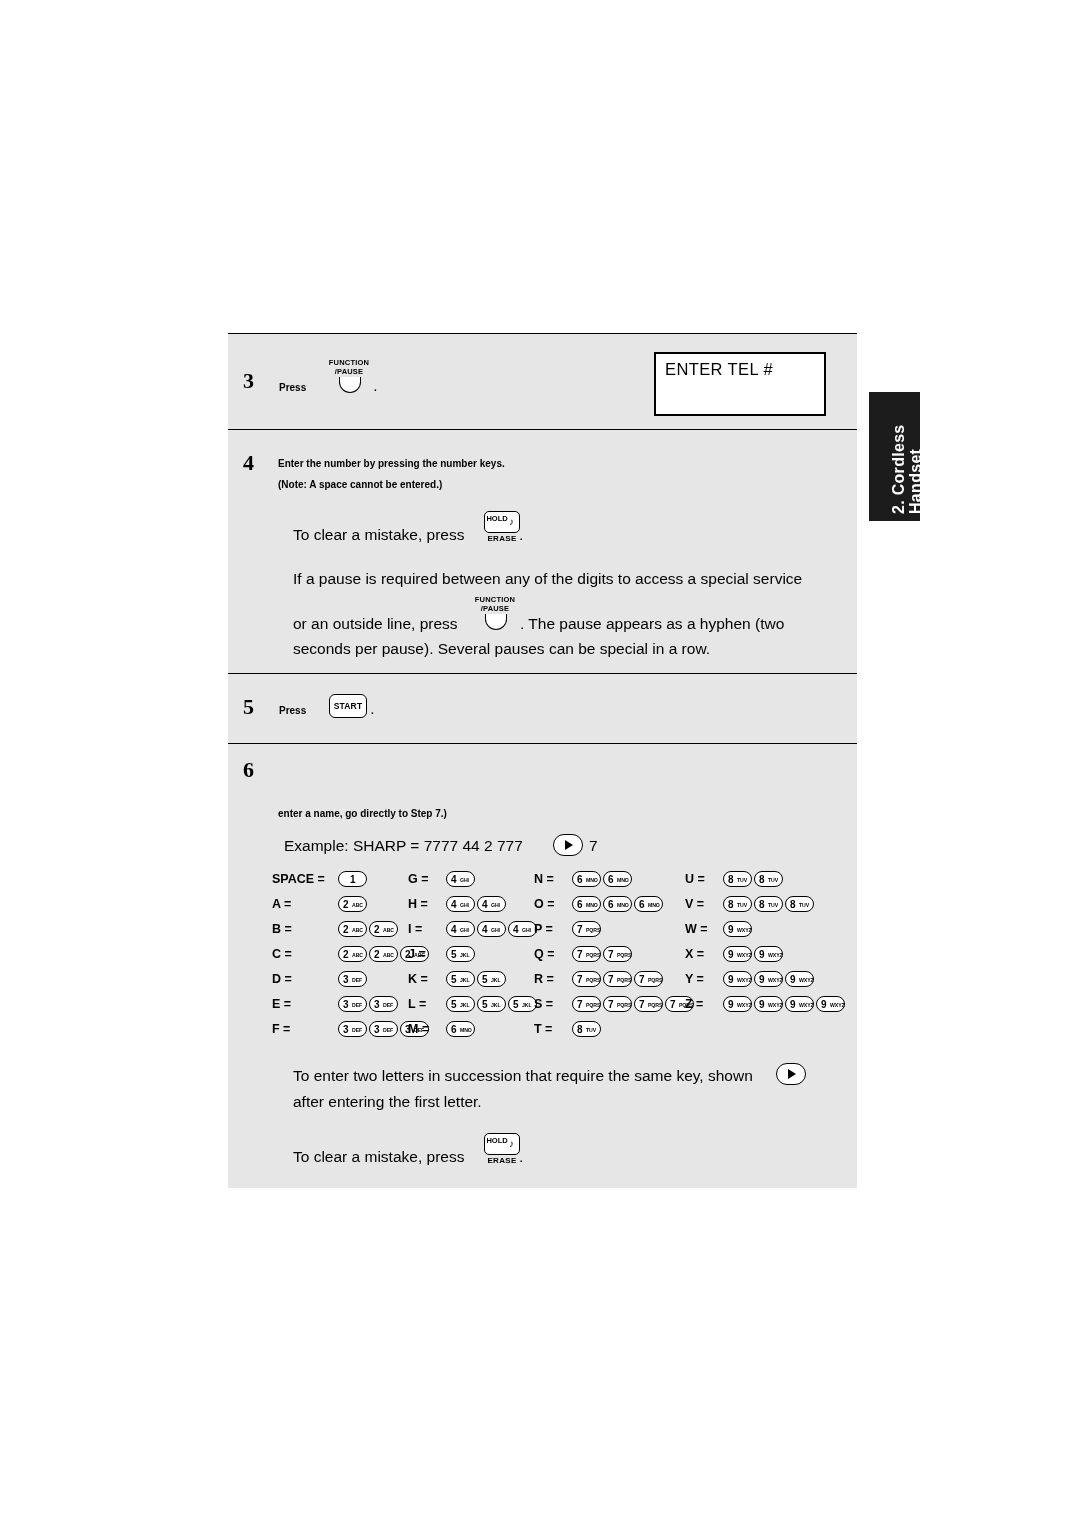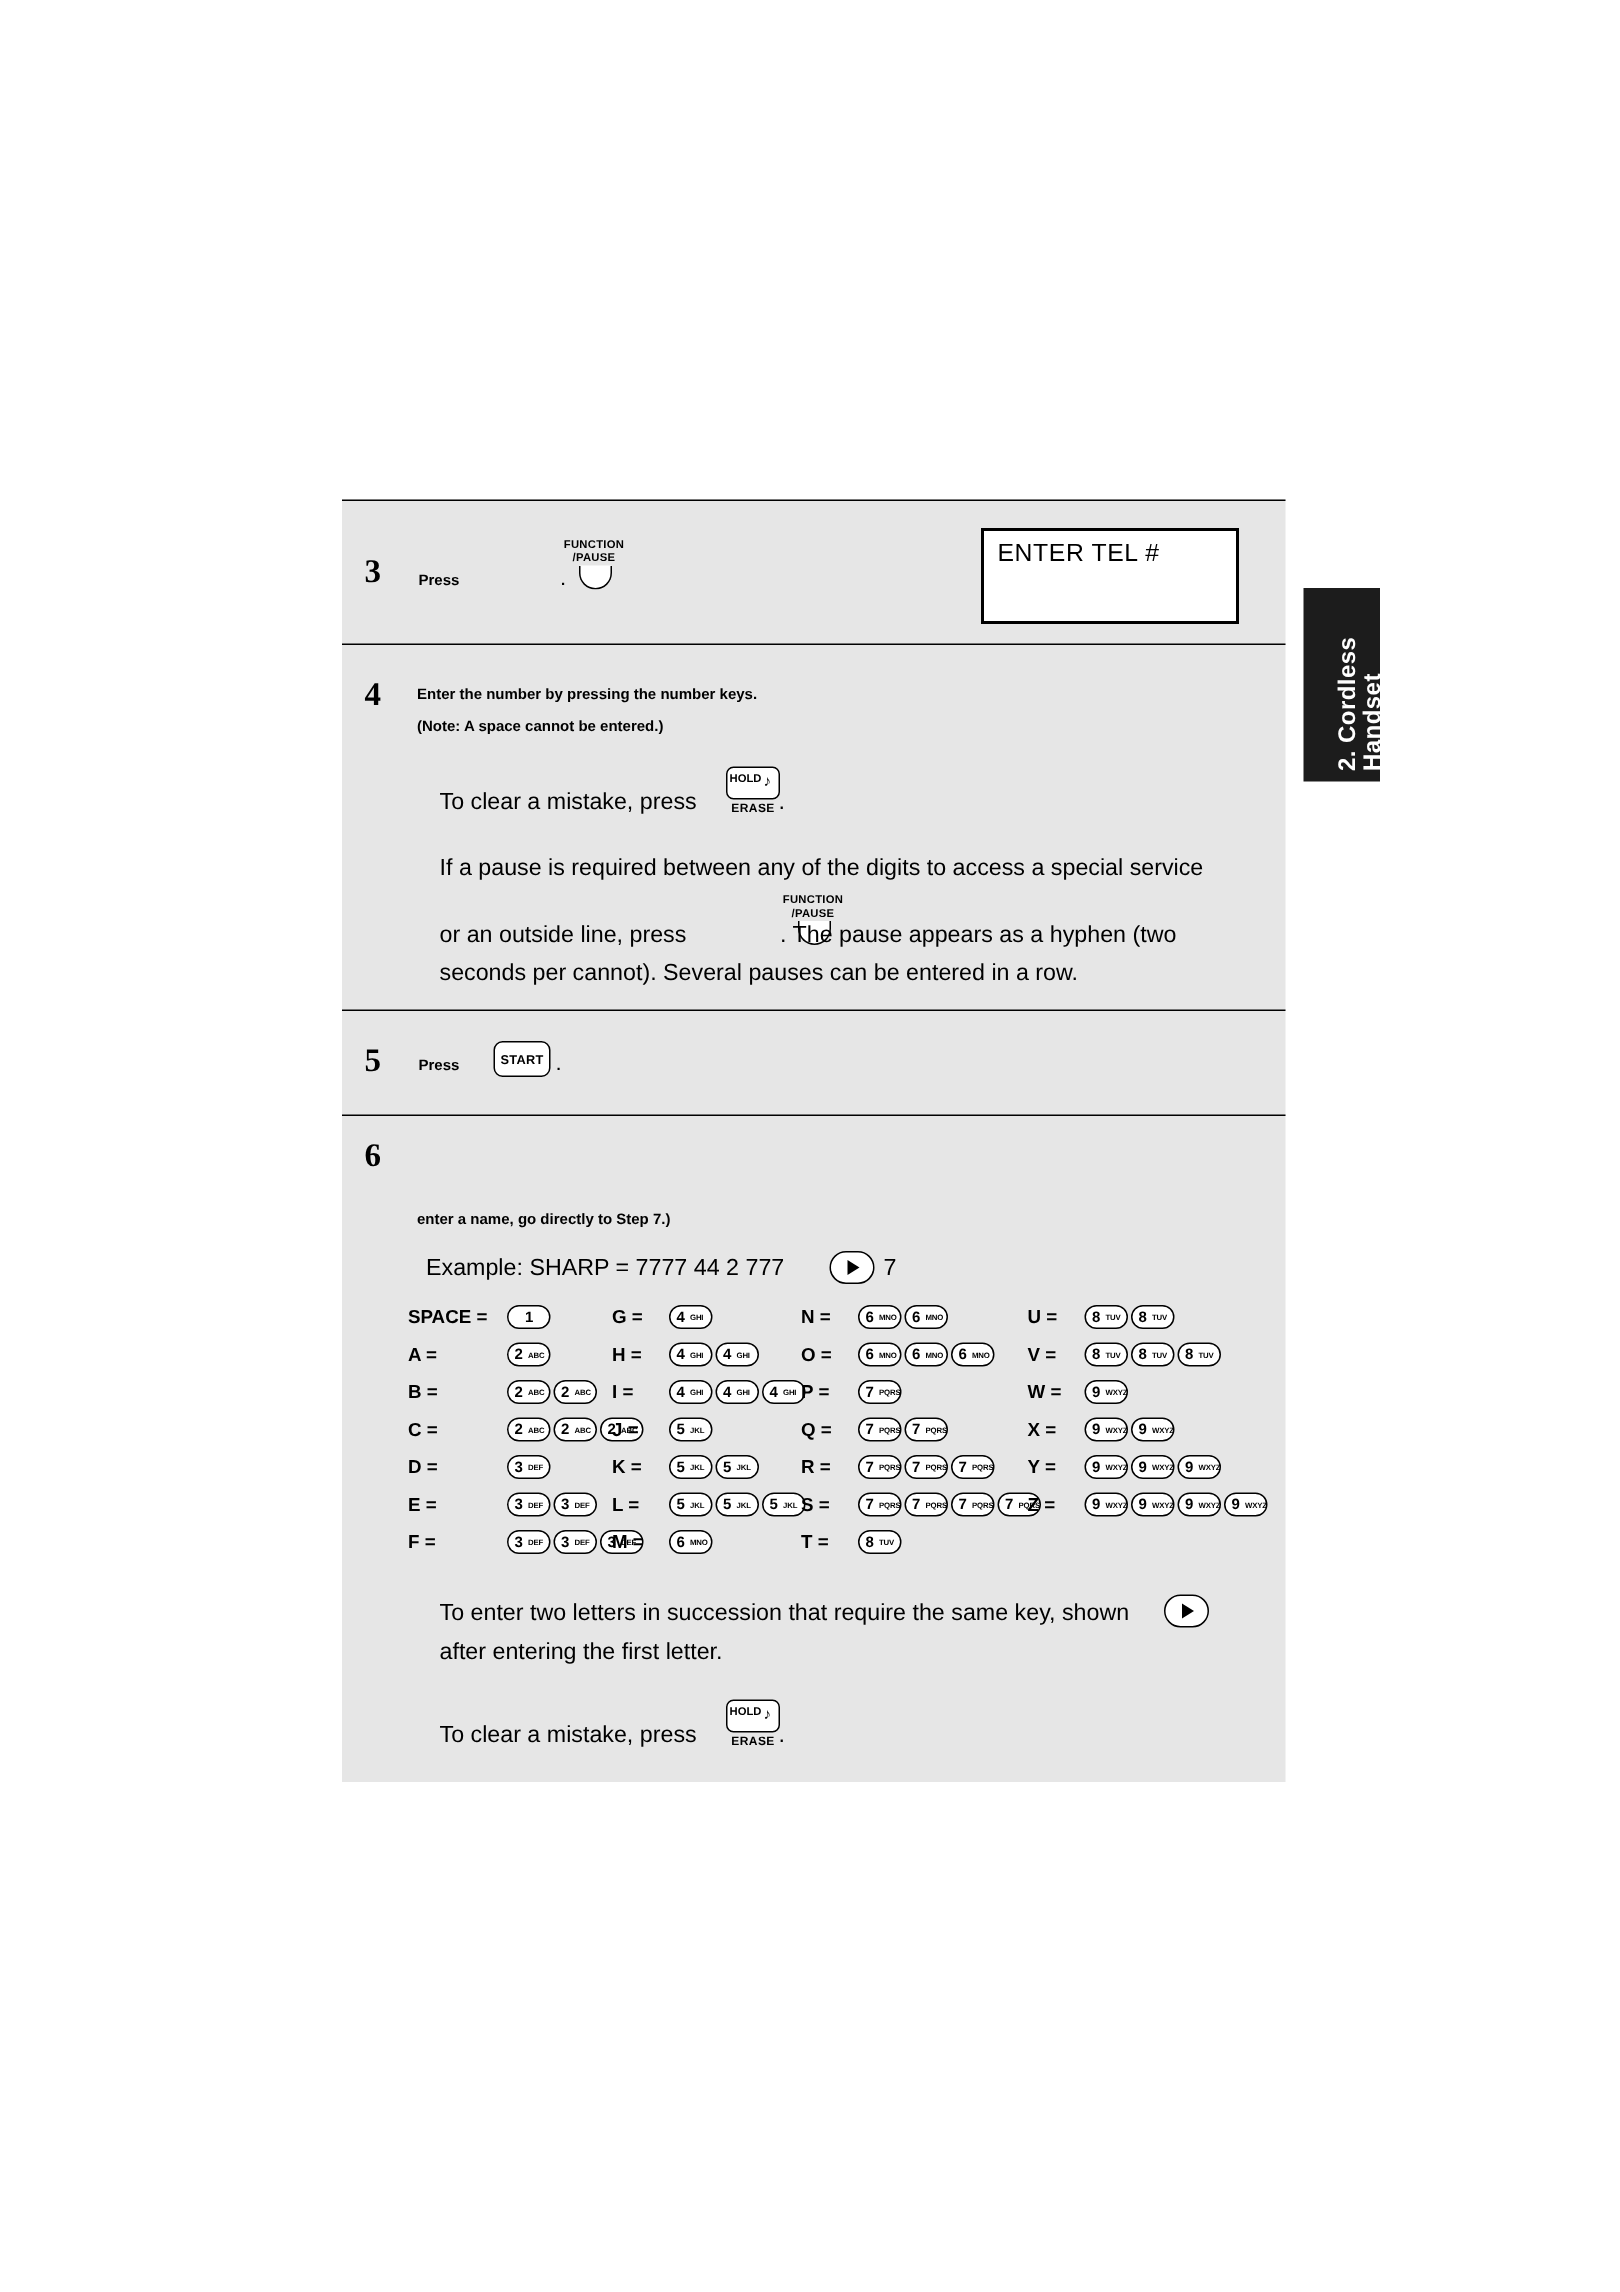--- a/index.html
+++ b/index.html
@@ -89,21 +89,20 @@
     top: 6px;
     font-size: 16.5px;
     letter-spacing: 0.4px;
   }
 
   
   .key-func {
     position: absolute;
     width: 44px;
     height: 34px;
-    margin-left: 47px;
   }
   .key-func .lbl {
     position: absolute;
     left: 0; top: 0;
     width: 44px;
     text-align: center;
     font-size: 7.5px;
     font-weight: bold;
     line-height: 8.5px;
     letter-spacing: 0.2px;
@@ -301,21 +300,21 @@
 <div class="body-text" style="left:293px; top:611px;">or an outside line, press</div>
 
 <div class="key-func" style="left:473px; top:596px;">
   <div class="lbl">
     <span>FUNCTION</span><br>
     <span>/PAUSE</span>
   </div>
   <div class="btn"></div>
 </div>
 <div class="body-text" style="left:520px; top:611px;">. The pause appears as a hyphen (two</div>
-<div class="body-text" style="left:293px; top:636px;">seconds per cannot). Several pauses can be entered in a row.</div>
+<div class="body-text" style="left:293px; top:636px;">seconds per pause). Several pauses can be special in a row.</div>
 
 <div class="stepnum" style="left:243px; top:694px;">5</div>
 <div class="steptext" style="left:279px; top:700px;">Press</div>
 <div class="key-start" style="left:329px; top:694px;">
   <span>START</span>
 </div>
 <div class="steptext" style="left:371px; top:700px;">.</div>
 
 <div class="stepnum" style="left:243px; top:757px;">6</div>
 <div class="steptext" style="left:278px; top:761px; width:570px;">

